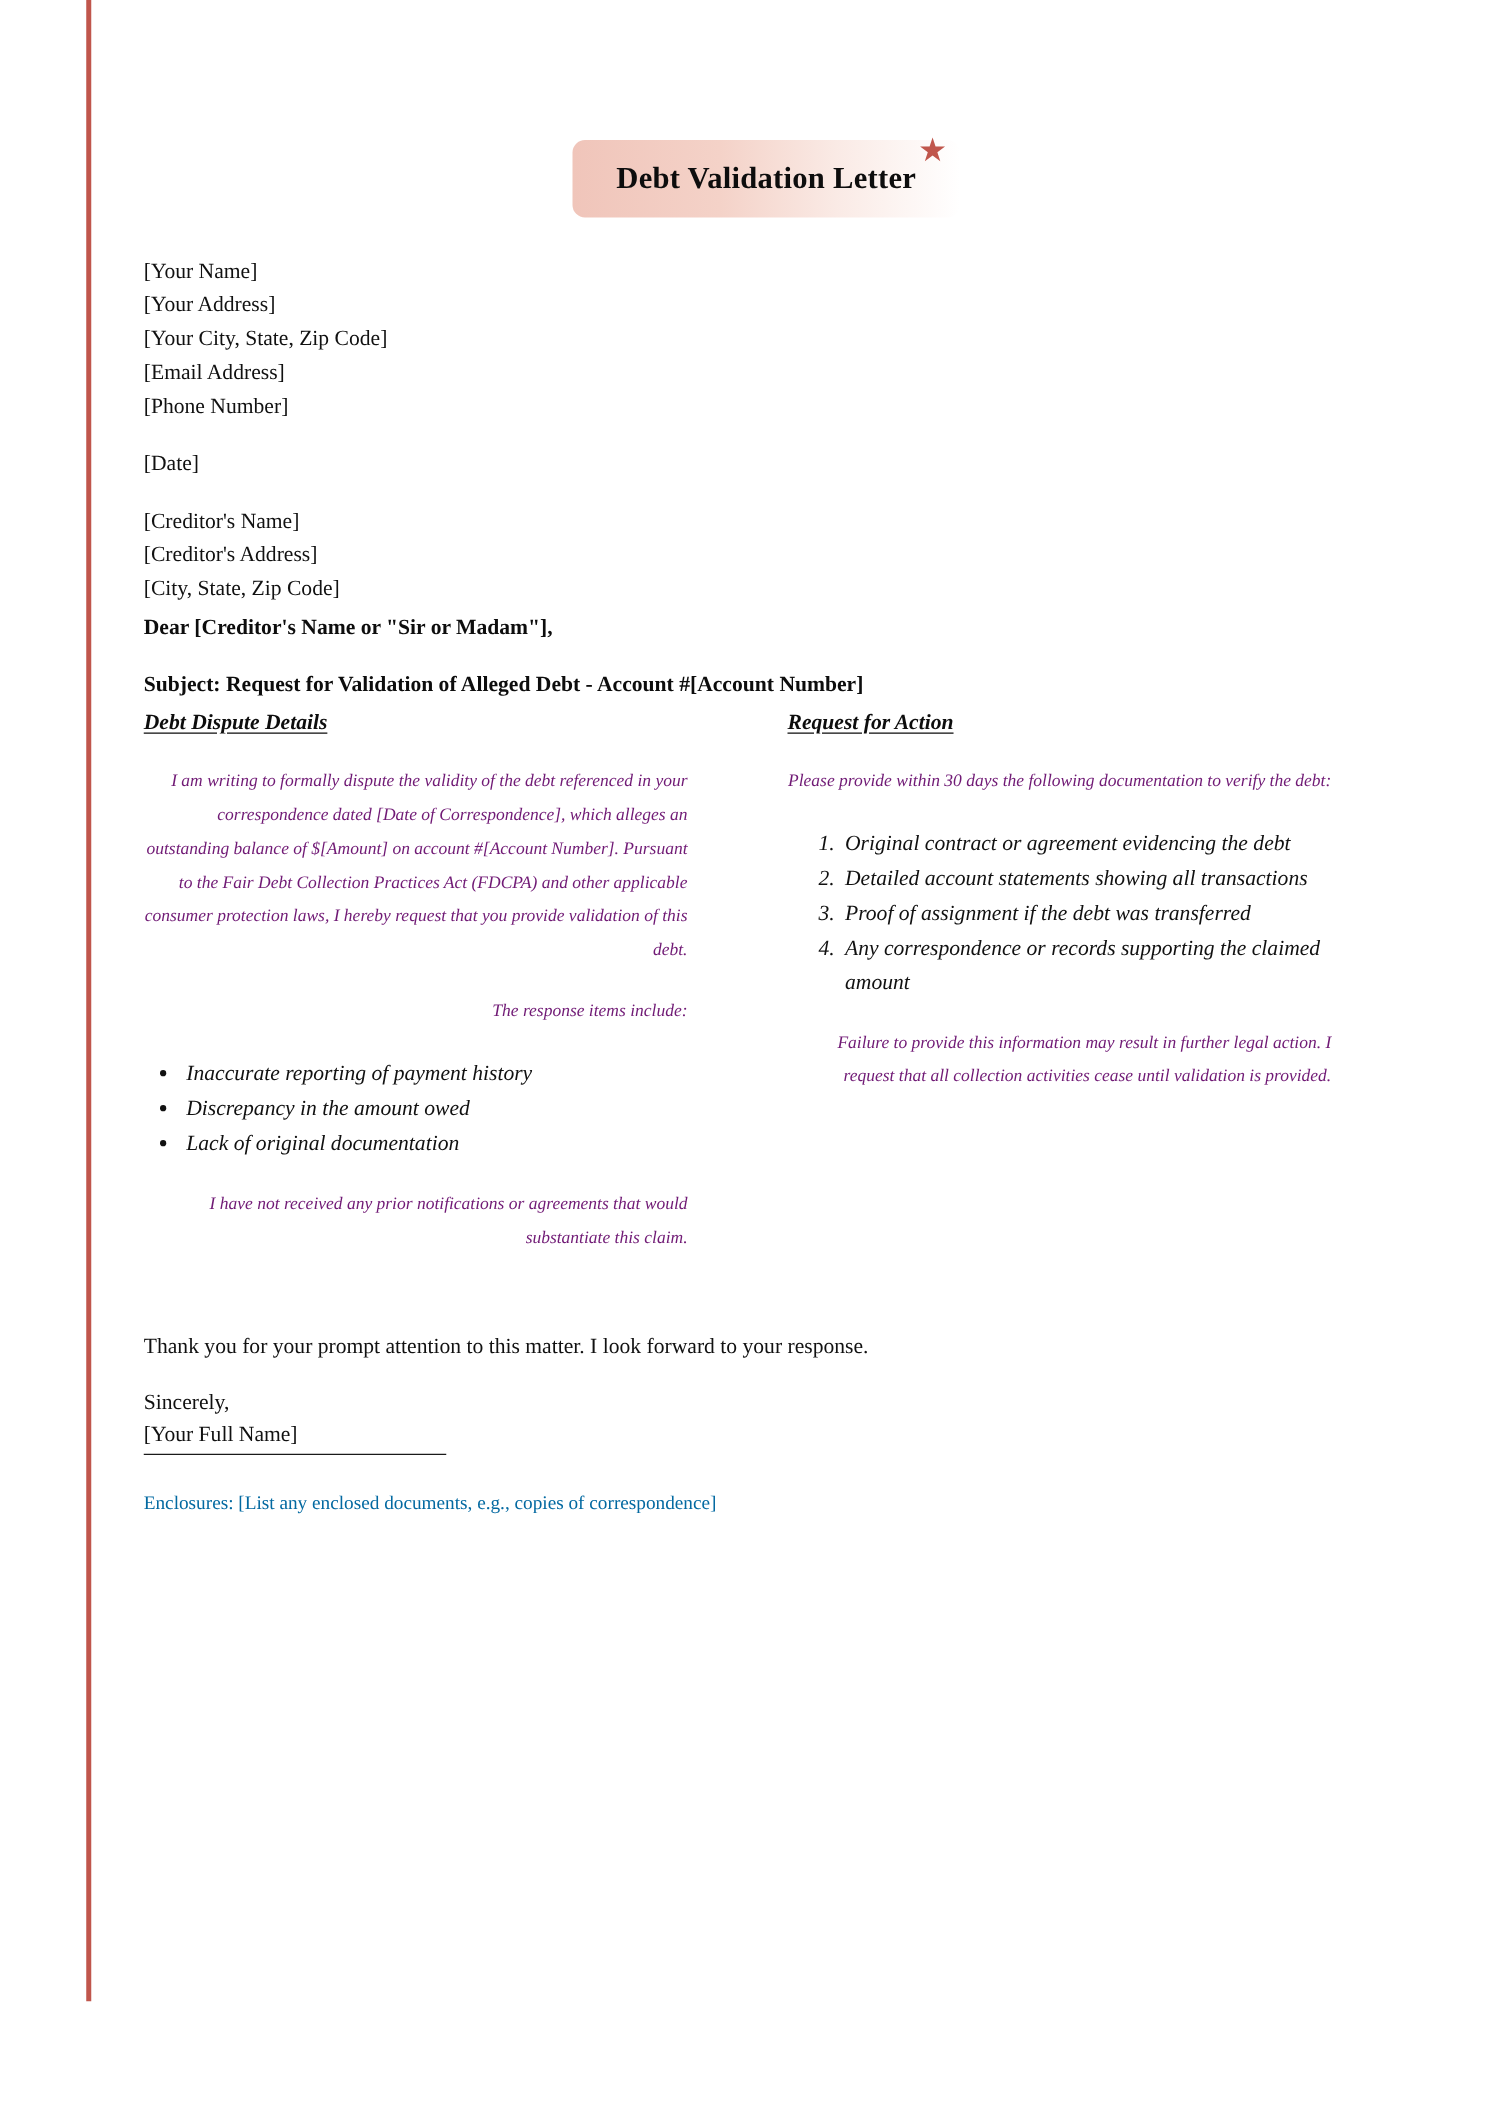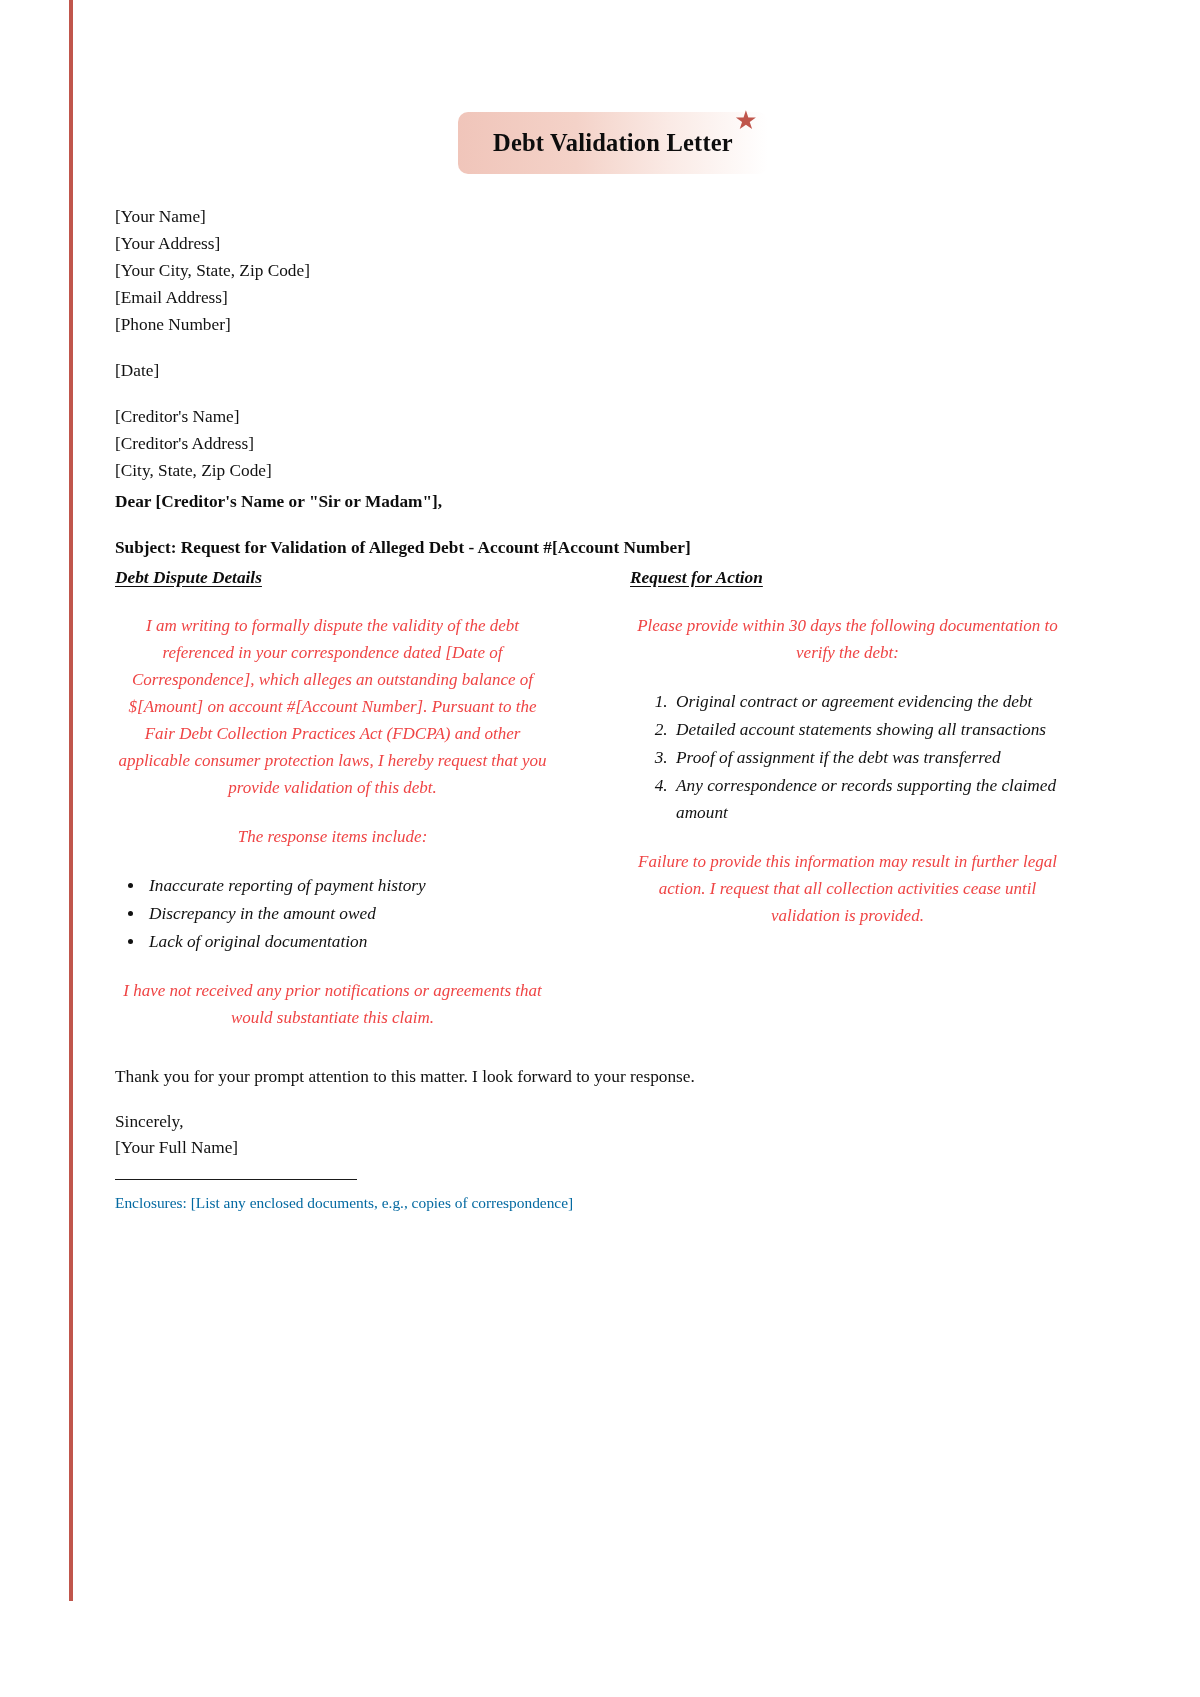--- a/index.html
+++ b/index.html
@@ -130,25 +130,25 @@
   .col-heading {
     font-size: 17.3px;
     font-weight: bold;
     color: #0d0d0d;
     text-decoration: underline;
     text-underline-offset: 3px;
     margin: 0 0 24px 0;
     display: inline-block;
   }
   .col-para {
-    font-size: 17px;
-    line-height: 27px;
-    color: #ef4444;
+    font-size: 14px;
+    line-height: 27px;
+    color: #701a75;
     margin: 0 0 22px 0;
-    text-align: center;
+    text-align: right;
   }
   ul.bullets, ol.numbers {
     margin: 0 0 22px 0;
     padding-left: 30px;
   }
   ul.bullets li, ol.numbers li {
     font-size: 17.3px;
     line-height: 27px;
     color: #111;
     margin: 0 0 1px 0;
@@ -176,21 +176,21 @@
   }
   #signature-name {
     position: absolute;
     left: 115px;
     top: 1134px;
     width: 242px;
     font-size: 17.3px;
     line-height: 27px;
     color: #111;
     border-bottom: 1.6px solid #1a1a1a;
-    padding-bottom: 18px;
+    padding-bottom: 2px;
     white-space: nowrap;
   }
   #enclosures {
     position: absolute;
     left: 115px;
     top: 1191px;
     font-size: 15.4px;
     line-height: 24px;
     color: #0369a1;
     white-space: nowrap;

